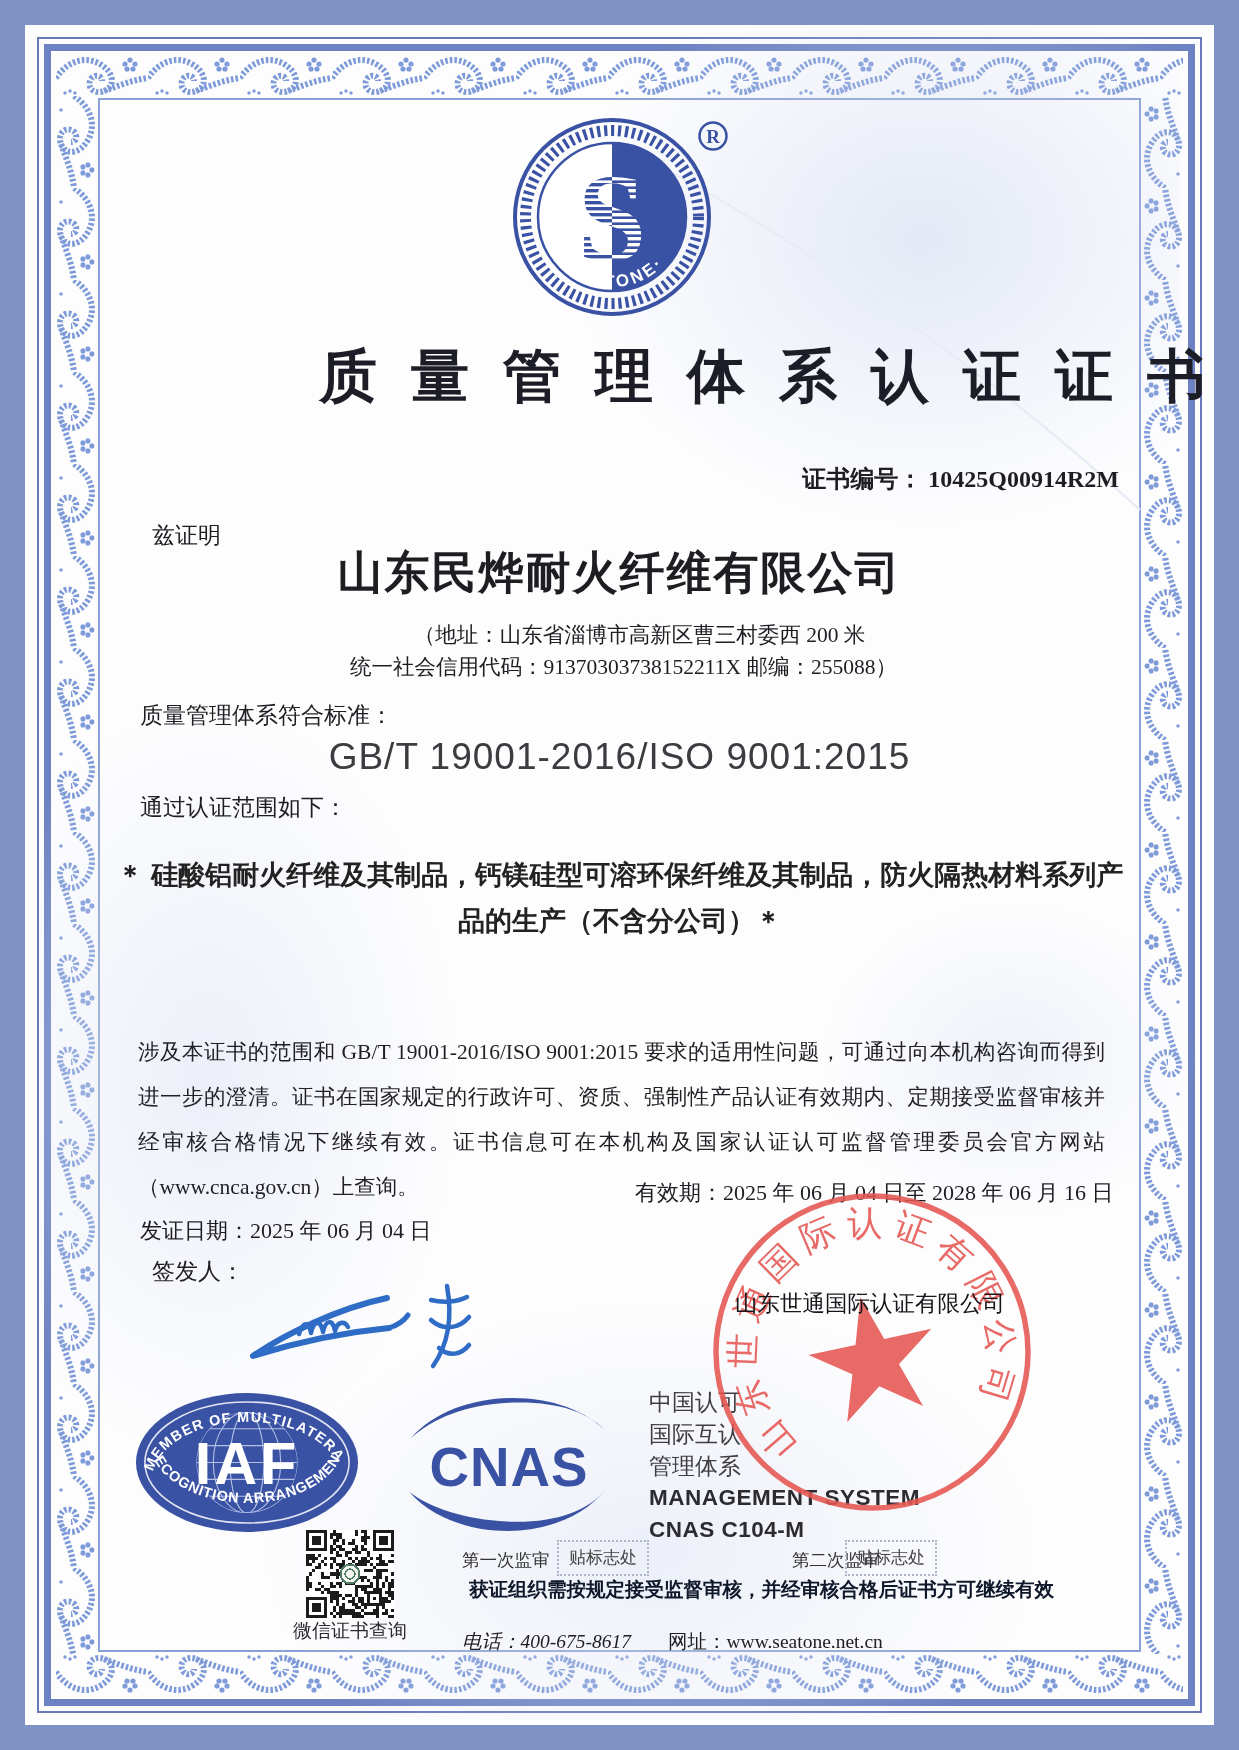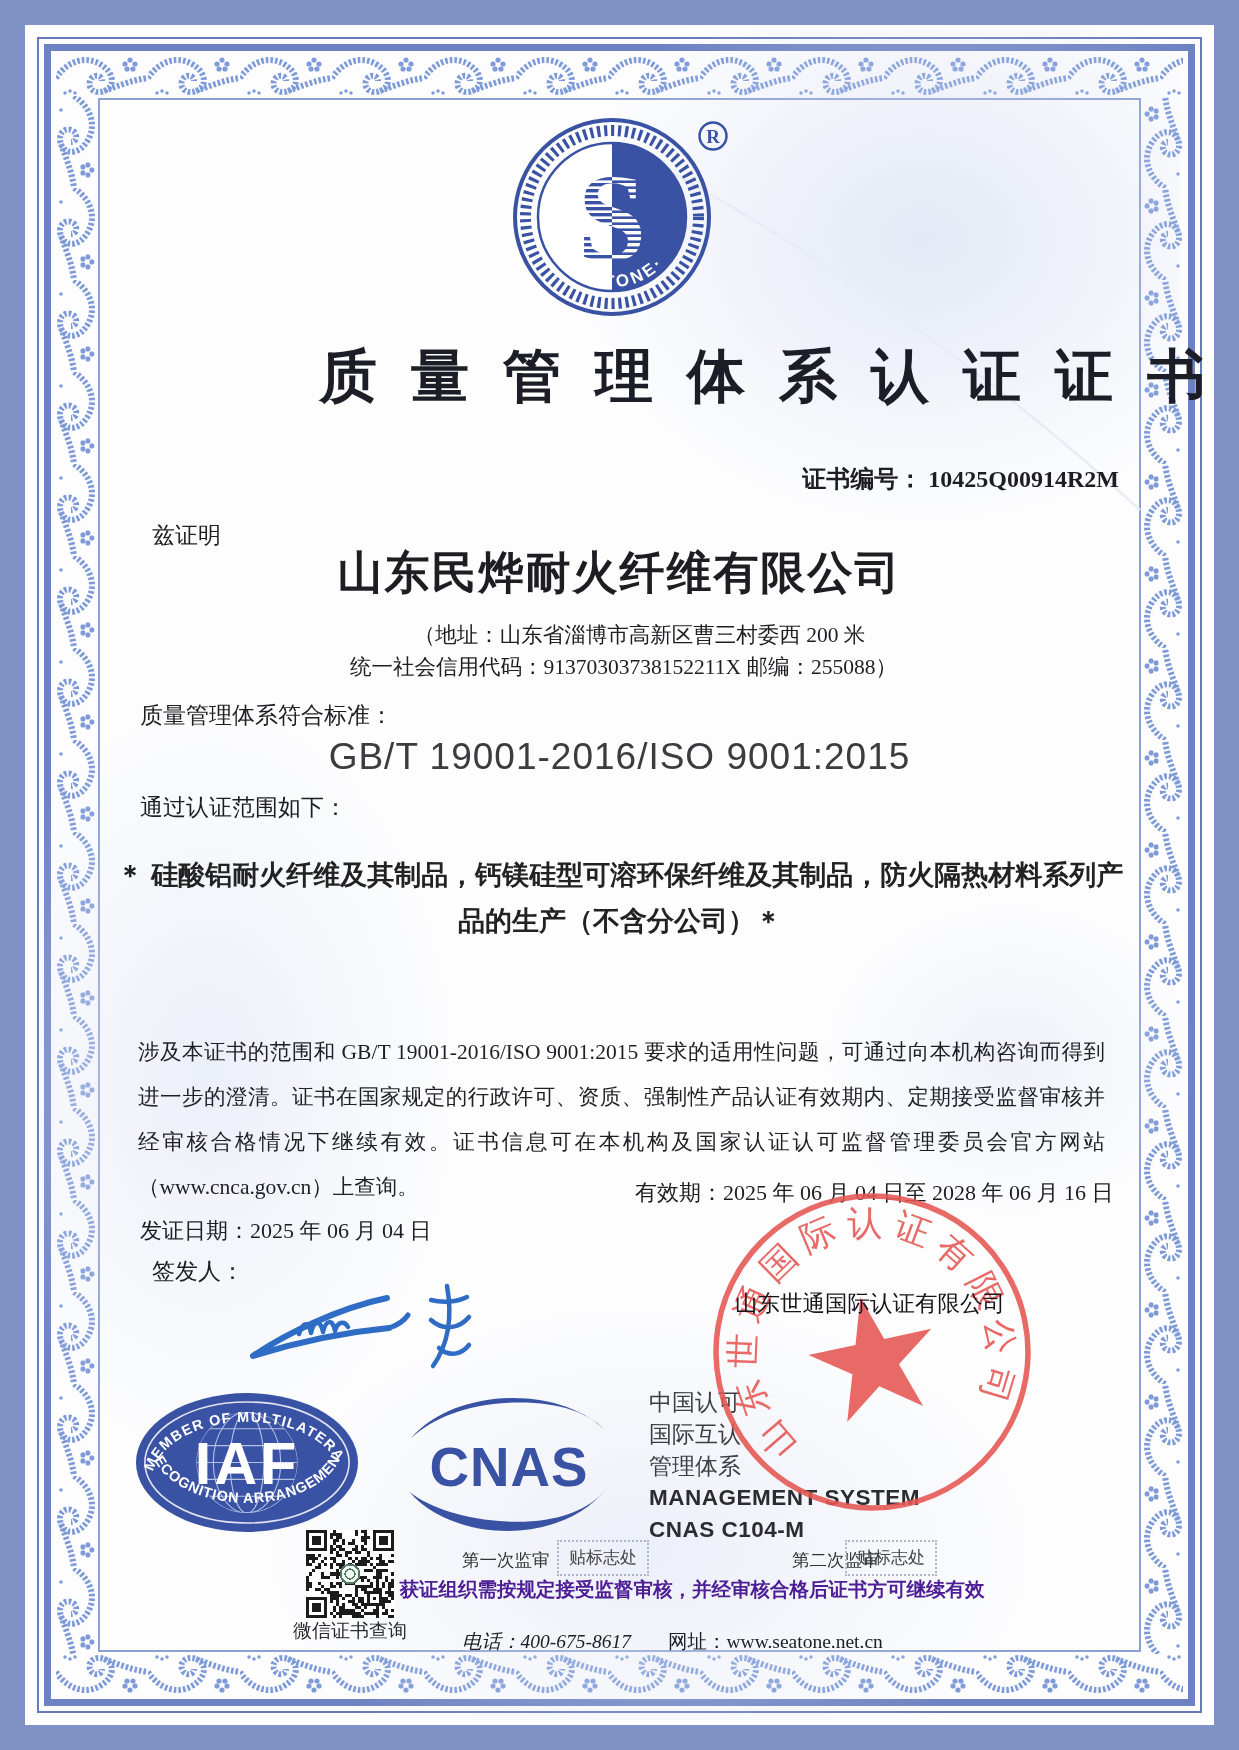--- a/index.html
+++ b/index.html
@@ -38,21 +38,21 @@
   .issuer{left:640px;width:460px;top:1288px;text-align:center;font-size:22.5px;color:#15151a;z-index:6;}
   
   .accred{left:633px;top:1386px;font-size:23px;line-height:32px;color:#3d3d42;
           font-family:"Liberation Sans","DejaVu Sans",sans-serif;margin-left:16px;}
   .accred .en{font-weight:700;font-size:22.5px;color:#2c2c30;letter-spacing:.5px;}
   .qrcaption{left:278px;width:144px;top:1618px;text-align:center;font-size:19px;color:#2a2a2e;}
   .surv{top:1548px;font-size:17.5px;color:#333;}
   .s1{left:462px;} .s2{left:792px;}
   .labelbox{top:1540px;width:88px;height:32px;border:2px dotted #aeb7c9;text-align:center;line-height:32px;font-size:17px;color:#444;}
   .b1{left:557px;} .b2{left:845px;}
-  .notice2{left:330px;width:724px;top:1576px;text-align:center;font-size:19.5px;font-weight:600;color:#4c1d95;}
+  .notice2{left:330px;width:724px;top:1576px;text-align:right;font-size:19.5px;font-weight:600;color:#0f172a;}
   .footaddr{left:330px;width:724px;top:1603px;text-align:center;font-size:19.5px;}
   .footphone{left:462px;top:1628px;font-size:19.5px;font-style:italic;}
   .footweb{left:668px;top:1628px;font-size:19.5px;}
   svg text{user-select:none;}
 </style>
 </head>
 <body>
 
 <div class="page">
 

